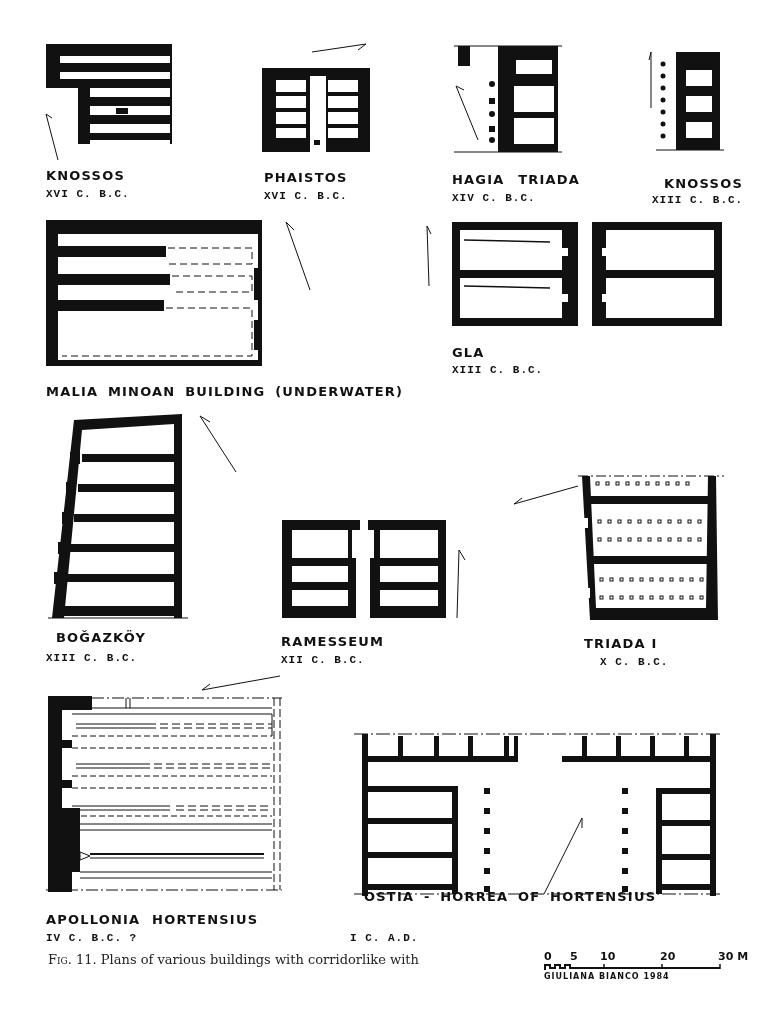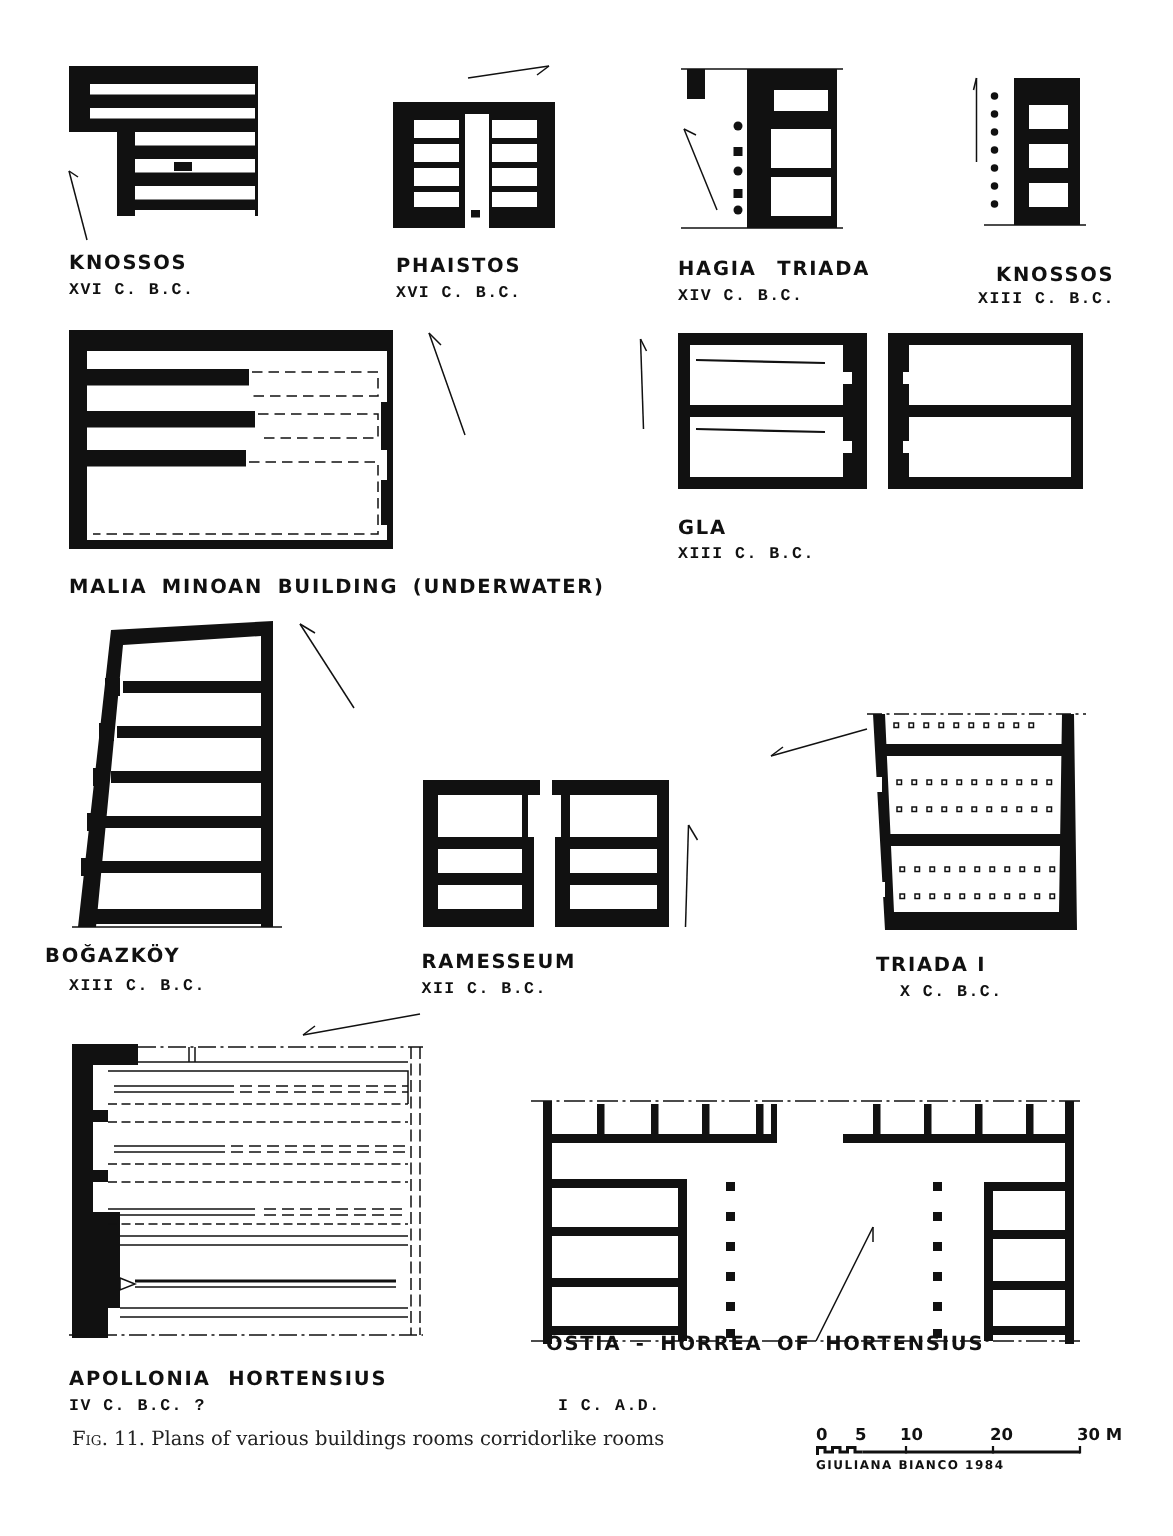--- a/index.html
+++ b/index.html
@@ -148,21 +148,21 @@
   <rect x="18" y="68" width="10" height="12" fill="#111"></rect>
   <rect x="14" y="98" width="10" height="12" fill="#111"></rect>
   <rect x="10" y="128" width="10" height="12" fill="#111"></rect>
   <rect x="6" y="158" width="10" height="12" fill="#111"></rect>
   <line x1="0" y1="204" x2="140" y2="204" stroke="#111" stroke-width="1"></line>
 </svg>
 <svg style="left:198px;top:414px" width="42" height="62">
     <line x1="38" y1="58" x2="2" y2="2" stroke="#111" stroke-width="1"></line>
     <line x1="2" y1="2" x2="12" y2="8" stroke="#111" stroke-width="1"></line>
   </svg>
-<div class="lbl" style="left:30px;top:630px">BOĞAZKÖY</div>
+<div class="lbl" style="left:56px;top:630px">BOĞAZKÖY</div>
 <div class="date" style="left:46px;top:652px">XIII C. B.C.</div>
 
 <svg style="left:280px;top:518px" width="170" height="102" viewBox="0 0 170 102">
   <rect x="2" y="2" width="164" height="98" fill="#111"></rect>
   <rect x="12" y="12" width="56" height="28" fill="#fff"></rect>
   <rect x="12" y="48" width="56" height="16" fill="#fff"></rect>
   <rect x="12" y="72" width="56" height="16" fill="#fff"></rect>
   <rect x="100" y="12" width="58" height="28" fill="#fff"></rect>
   <rect x="100" y="48" width="58" height="16" fill="#fff"></rect>
   <rect x="100" y="72" width="58" height="16" fill="#fff"></rect>
@@ -334,25 +334,25 @@
   <rect x="268" y="98" width="6" height="6" fill="#111"></rect>
   <rect x="268" y="118" width="6" height="6" fill="#111"></rect>
   <rect x="268" y="138" width="6" height="6" fill="#111"></rect>
   <rect x="268" y="156" width="6" height="6" fill="#111"></rect>
 </svg>
 <svg style="left:540px;top:814px" width="46" height="82">
     <line x1="4" y1="80" x2="42" y2="4" stroke="#111" stroke-width="1"></line>
     <line x1="42" y1="4" x2="42" y2="14" stroke="#111" stroke-width="1"></line>
   </svg>
 <div class="lbl" style="left:364px;top:889px;word-spacing:4px">OSTIA - HORREA  OF  HORTENSIUS</div>
-<div class="date" style="left:372px;top:932px">I  C. A.D.</div>
+<div class="date" style="left:350px;top:932px">I  C. A.D.</div>
 
 <div class="caption">
   <span class="sc">Fig. 11.</span>
-  <span>Plans of various buildings rooms corridorlike rooms</span>
+  <span>Plans of various buildings with corridorlike with</span>
 </div>
 
 <div>
   <div class="scale-num" style="left:544px;top:950px">0</div>
   <div class="scale-num" style="left:570px;top:950px">5</div>
   <div class="scale-num" style="left:600px;top:950px">10</div>
   <div class="scale-num" style="left:660px;top:950px">20</div>
   <div class="scale-num" style="left:718px;top:950px">30 M</div>
   <svg style="left:544px;top:962px" width="180" height="10">
     <path d="M1 8 V3 H6 V6 H11 V3 H16 V6 H21 V3 H26 V6 H31" fill="none" stroke="#111" stroke-width="2"></path>

